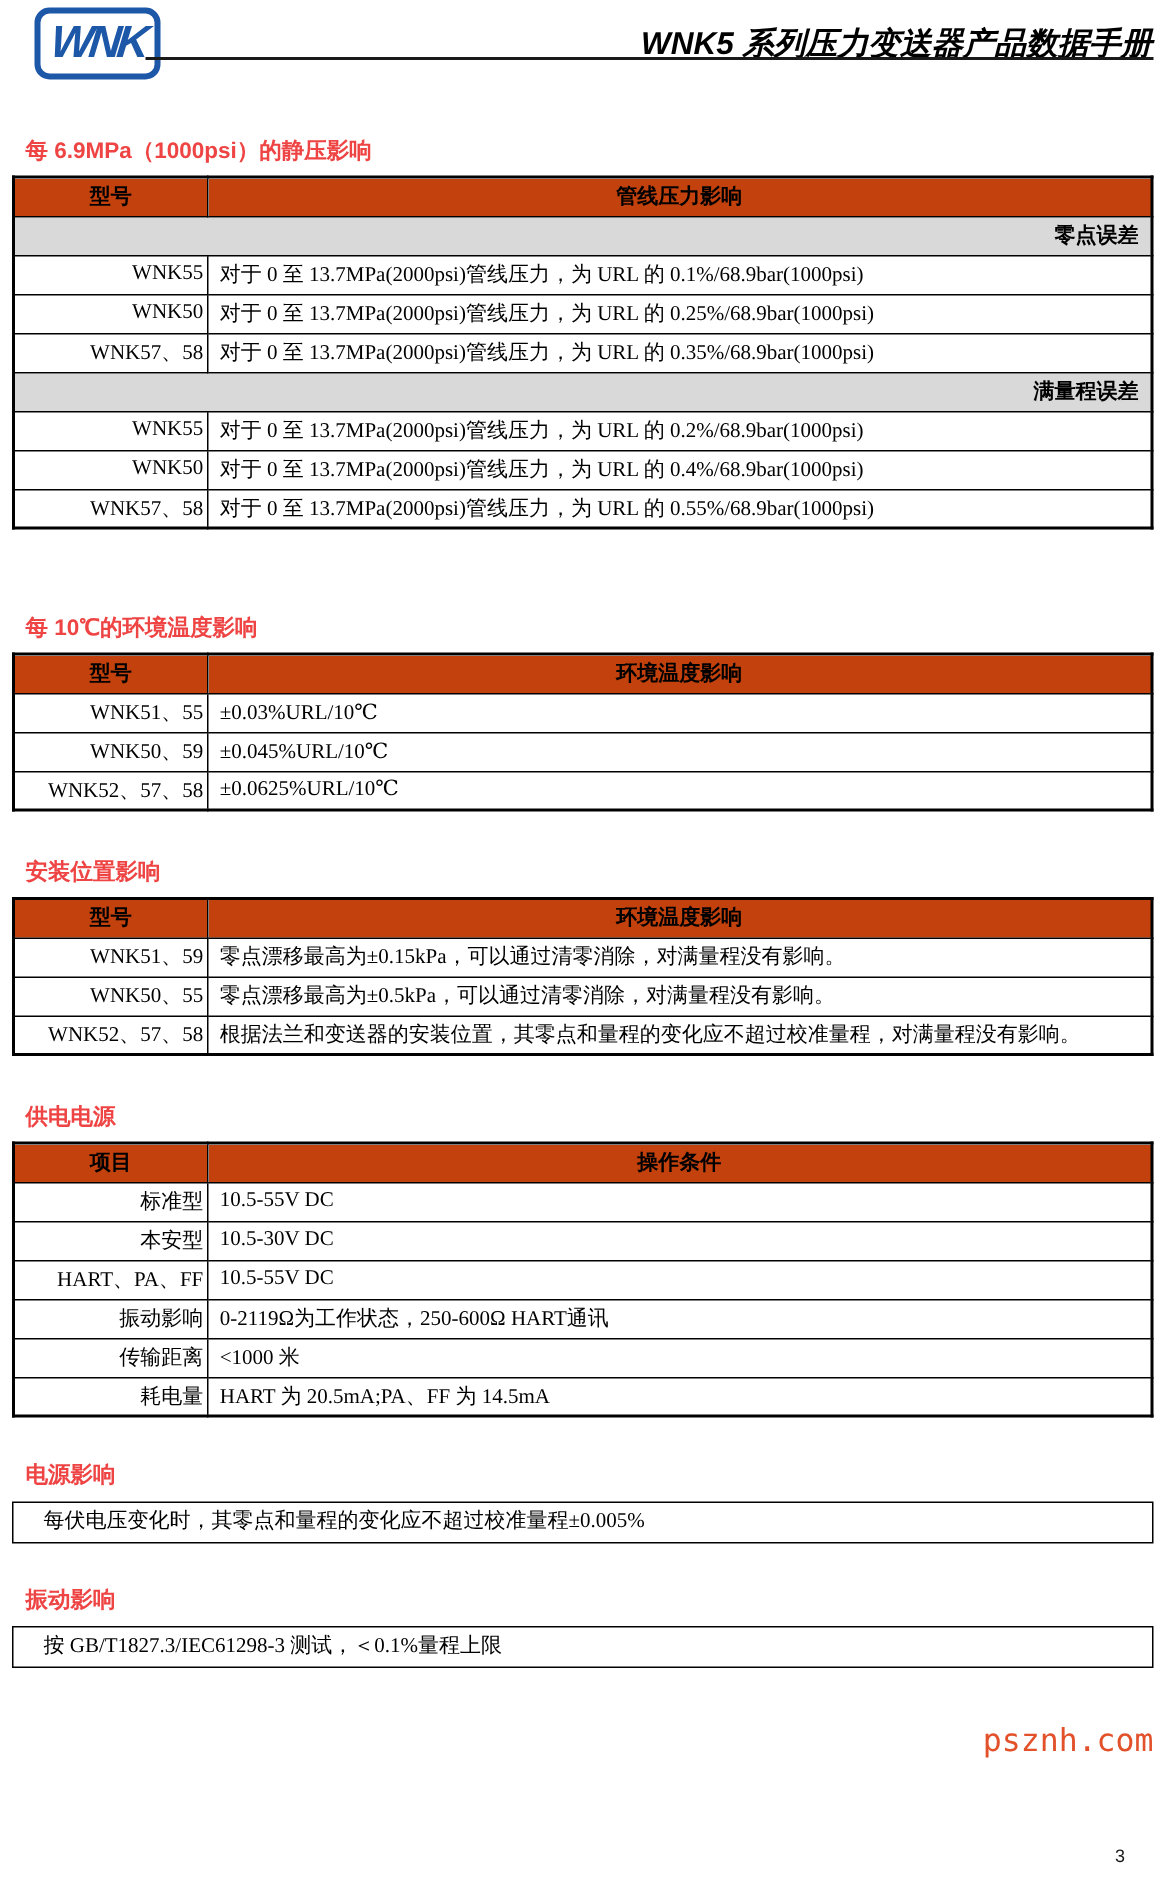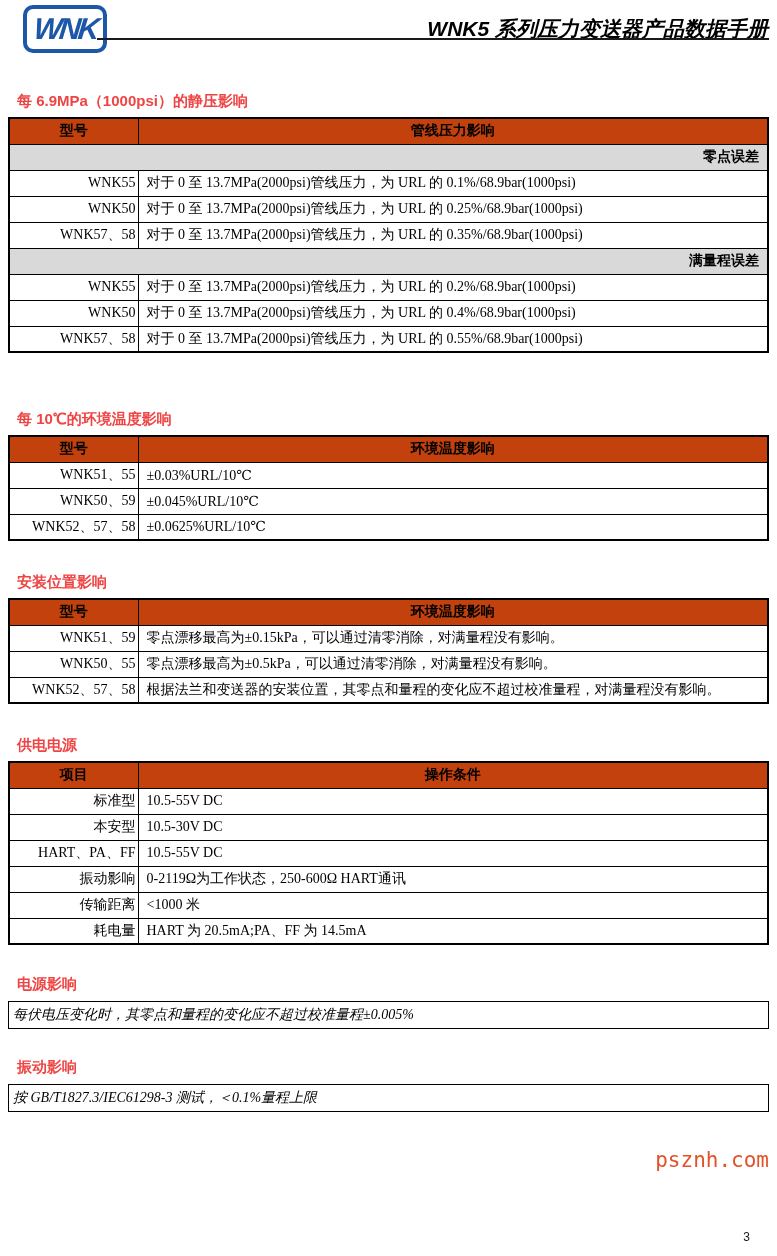--- a/index.html
+++ b/index.html
@@ -79,22 +79,22 @@
     font-weight: bold; text-align: right;
     padding-left: 140px;
     font-family: "Liberation Sans", sans-serif;
     font-size: 14px;
   }
   
   .one-box {
     width: 761px; margin: 10px 0 0 8px;
     border: 1px solid #000;
     height: 28px; line-height: 26px;
-    font-size: 14px; padding-left: 4px;
-    white-space: nowrap; overflow: hidden; font-style: italic;
+    font-size: 14px; padding-left: 20px;
+    white-space: nowrap; overflow: hidden;
   }
   
   .watermark {
     position: absolute; right: 8px; top: 1148px;
     font-family: "DejaVu Sans Mono", "Liberation Mono", monospace;
     font-size: 21px; color: #e2512a; letter-spacing: 0px;
     white-space: nowrap;
   }
   .page-num {
     position: absolute; right: 27px; top: 1230px;

